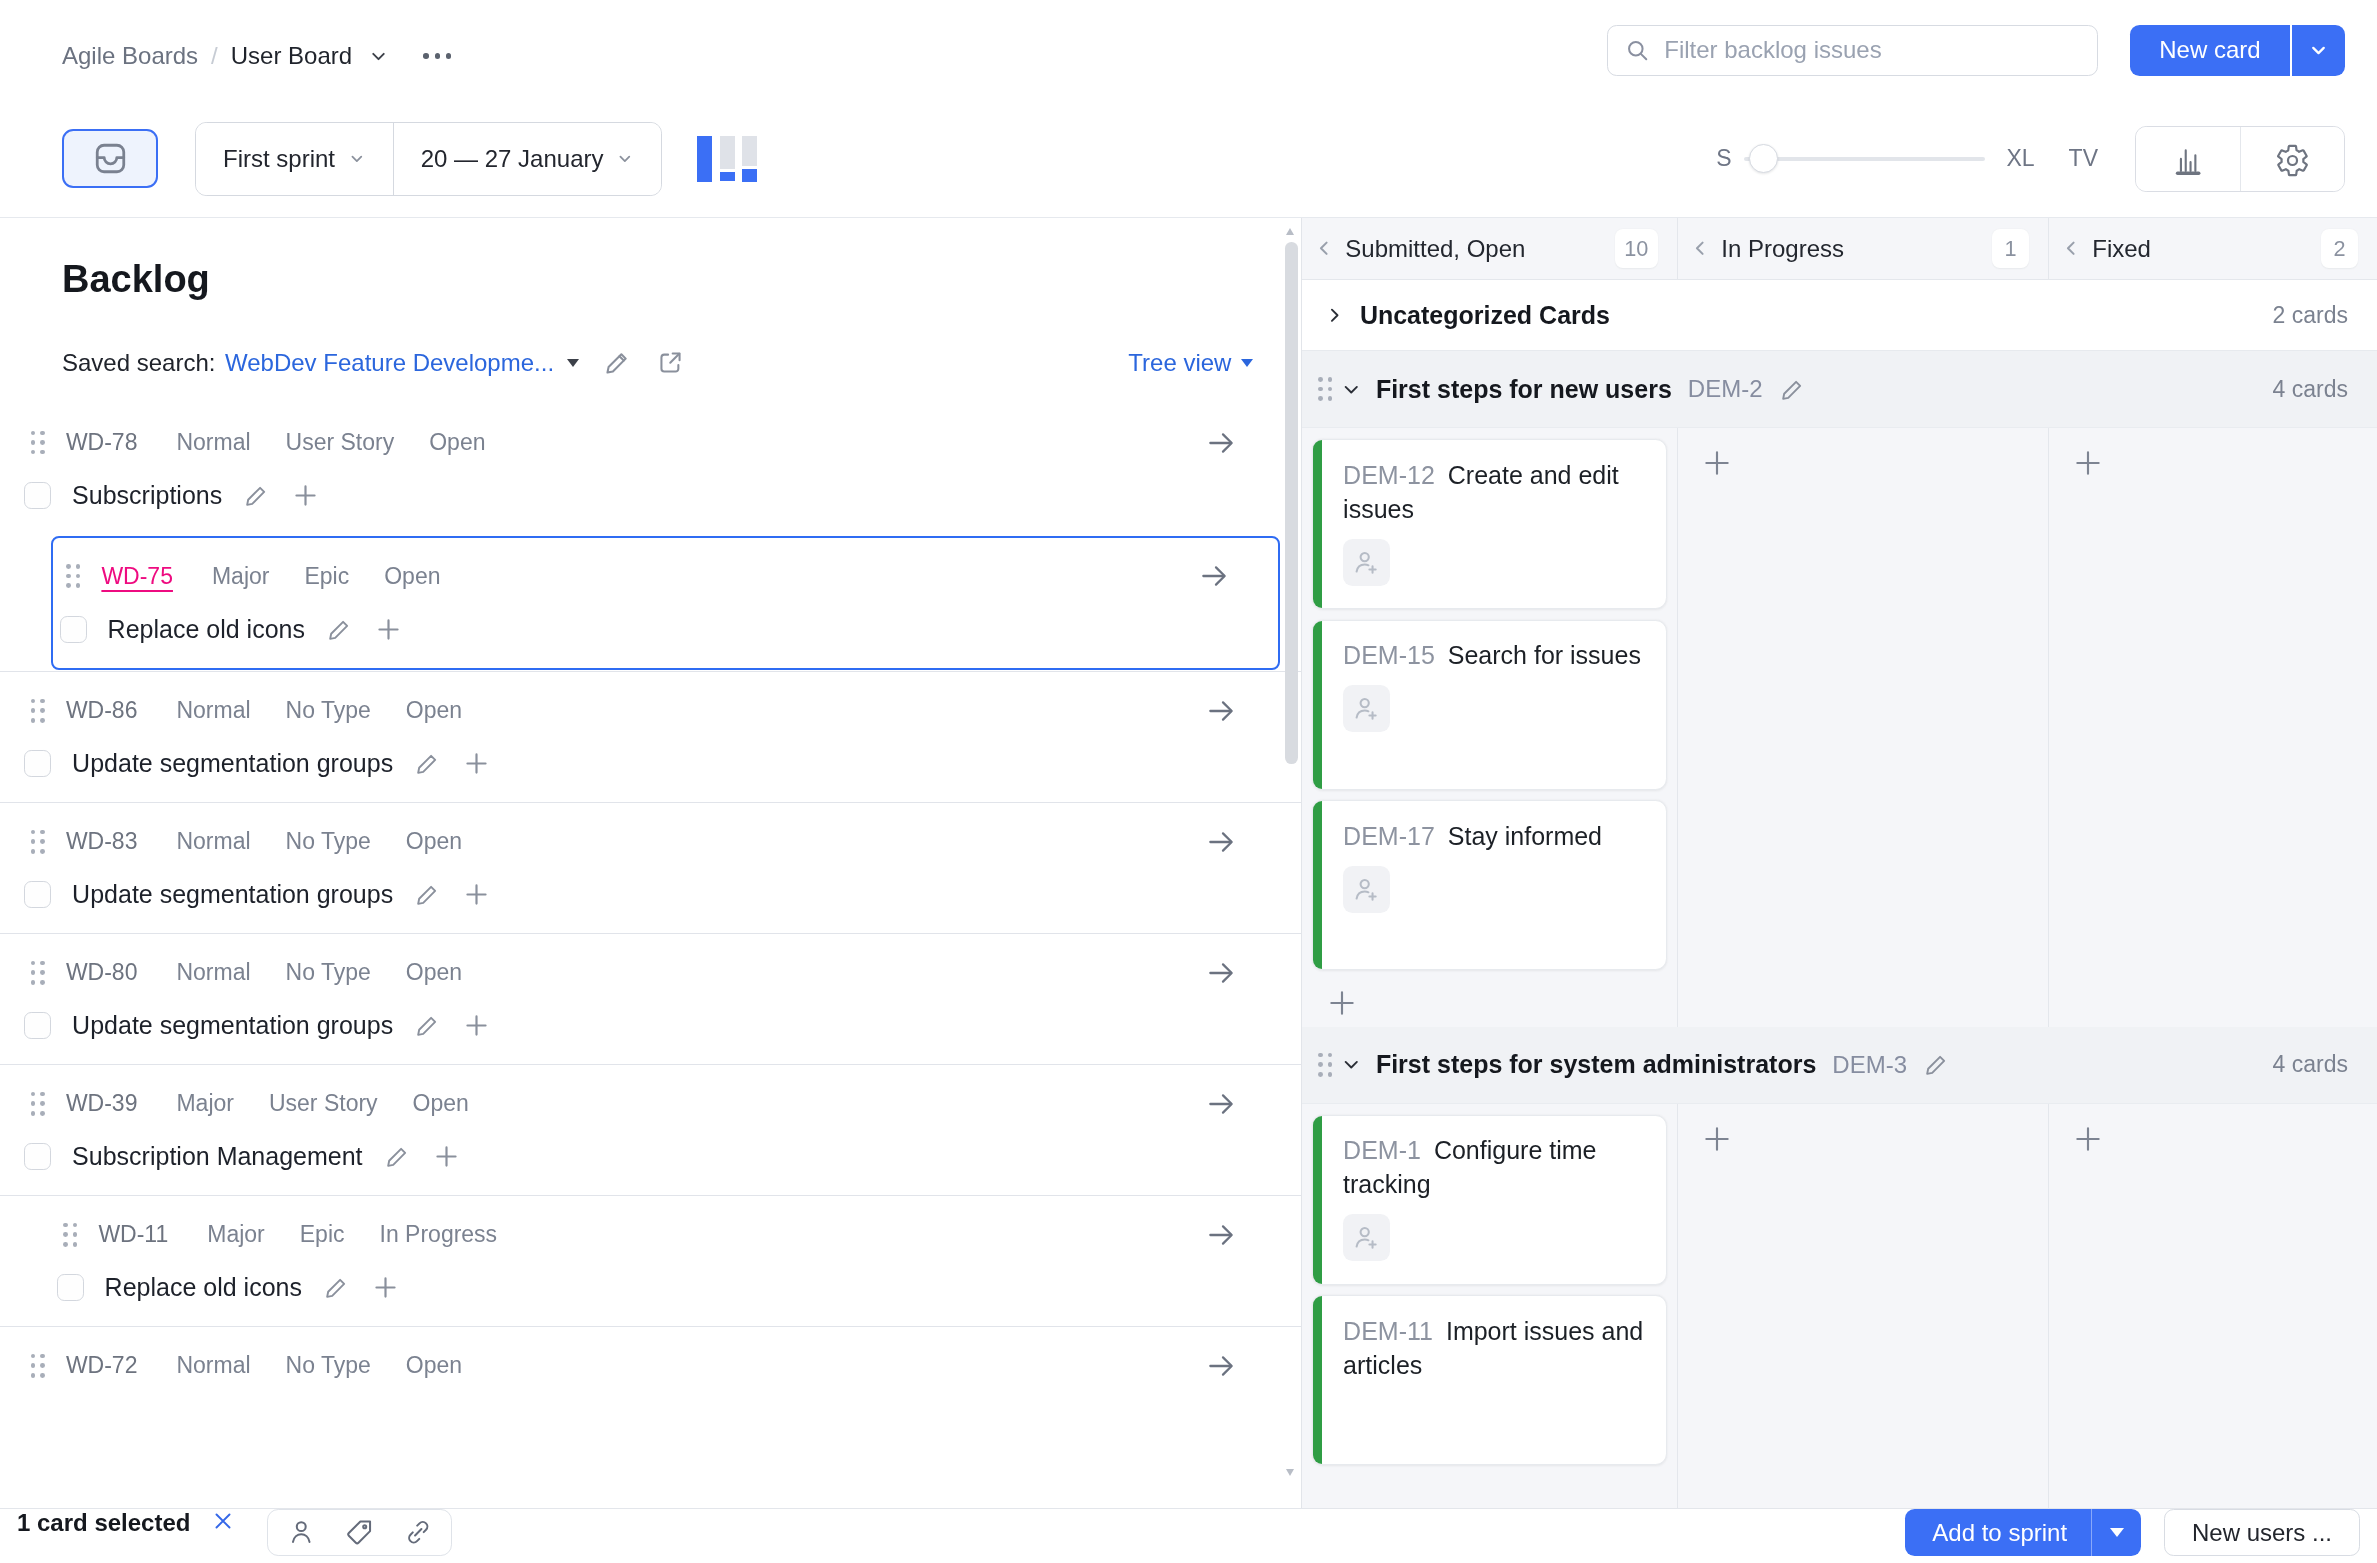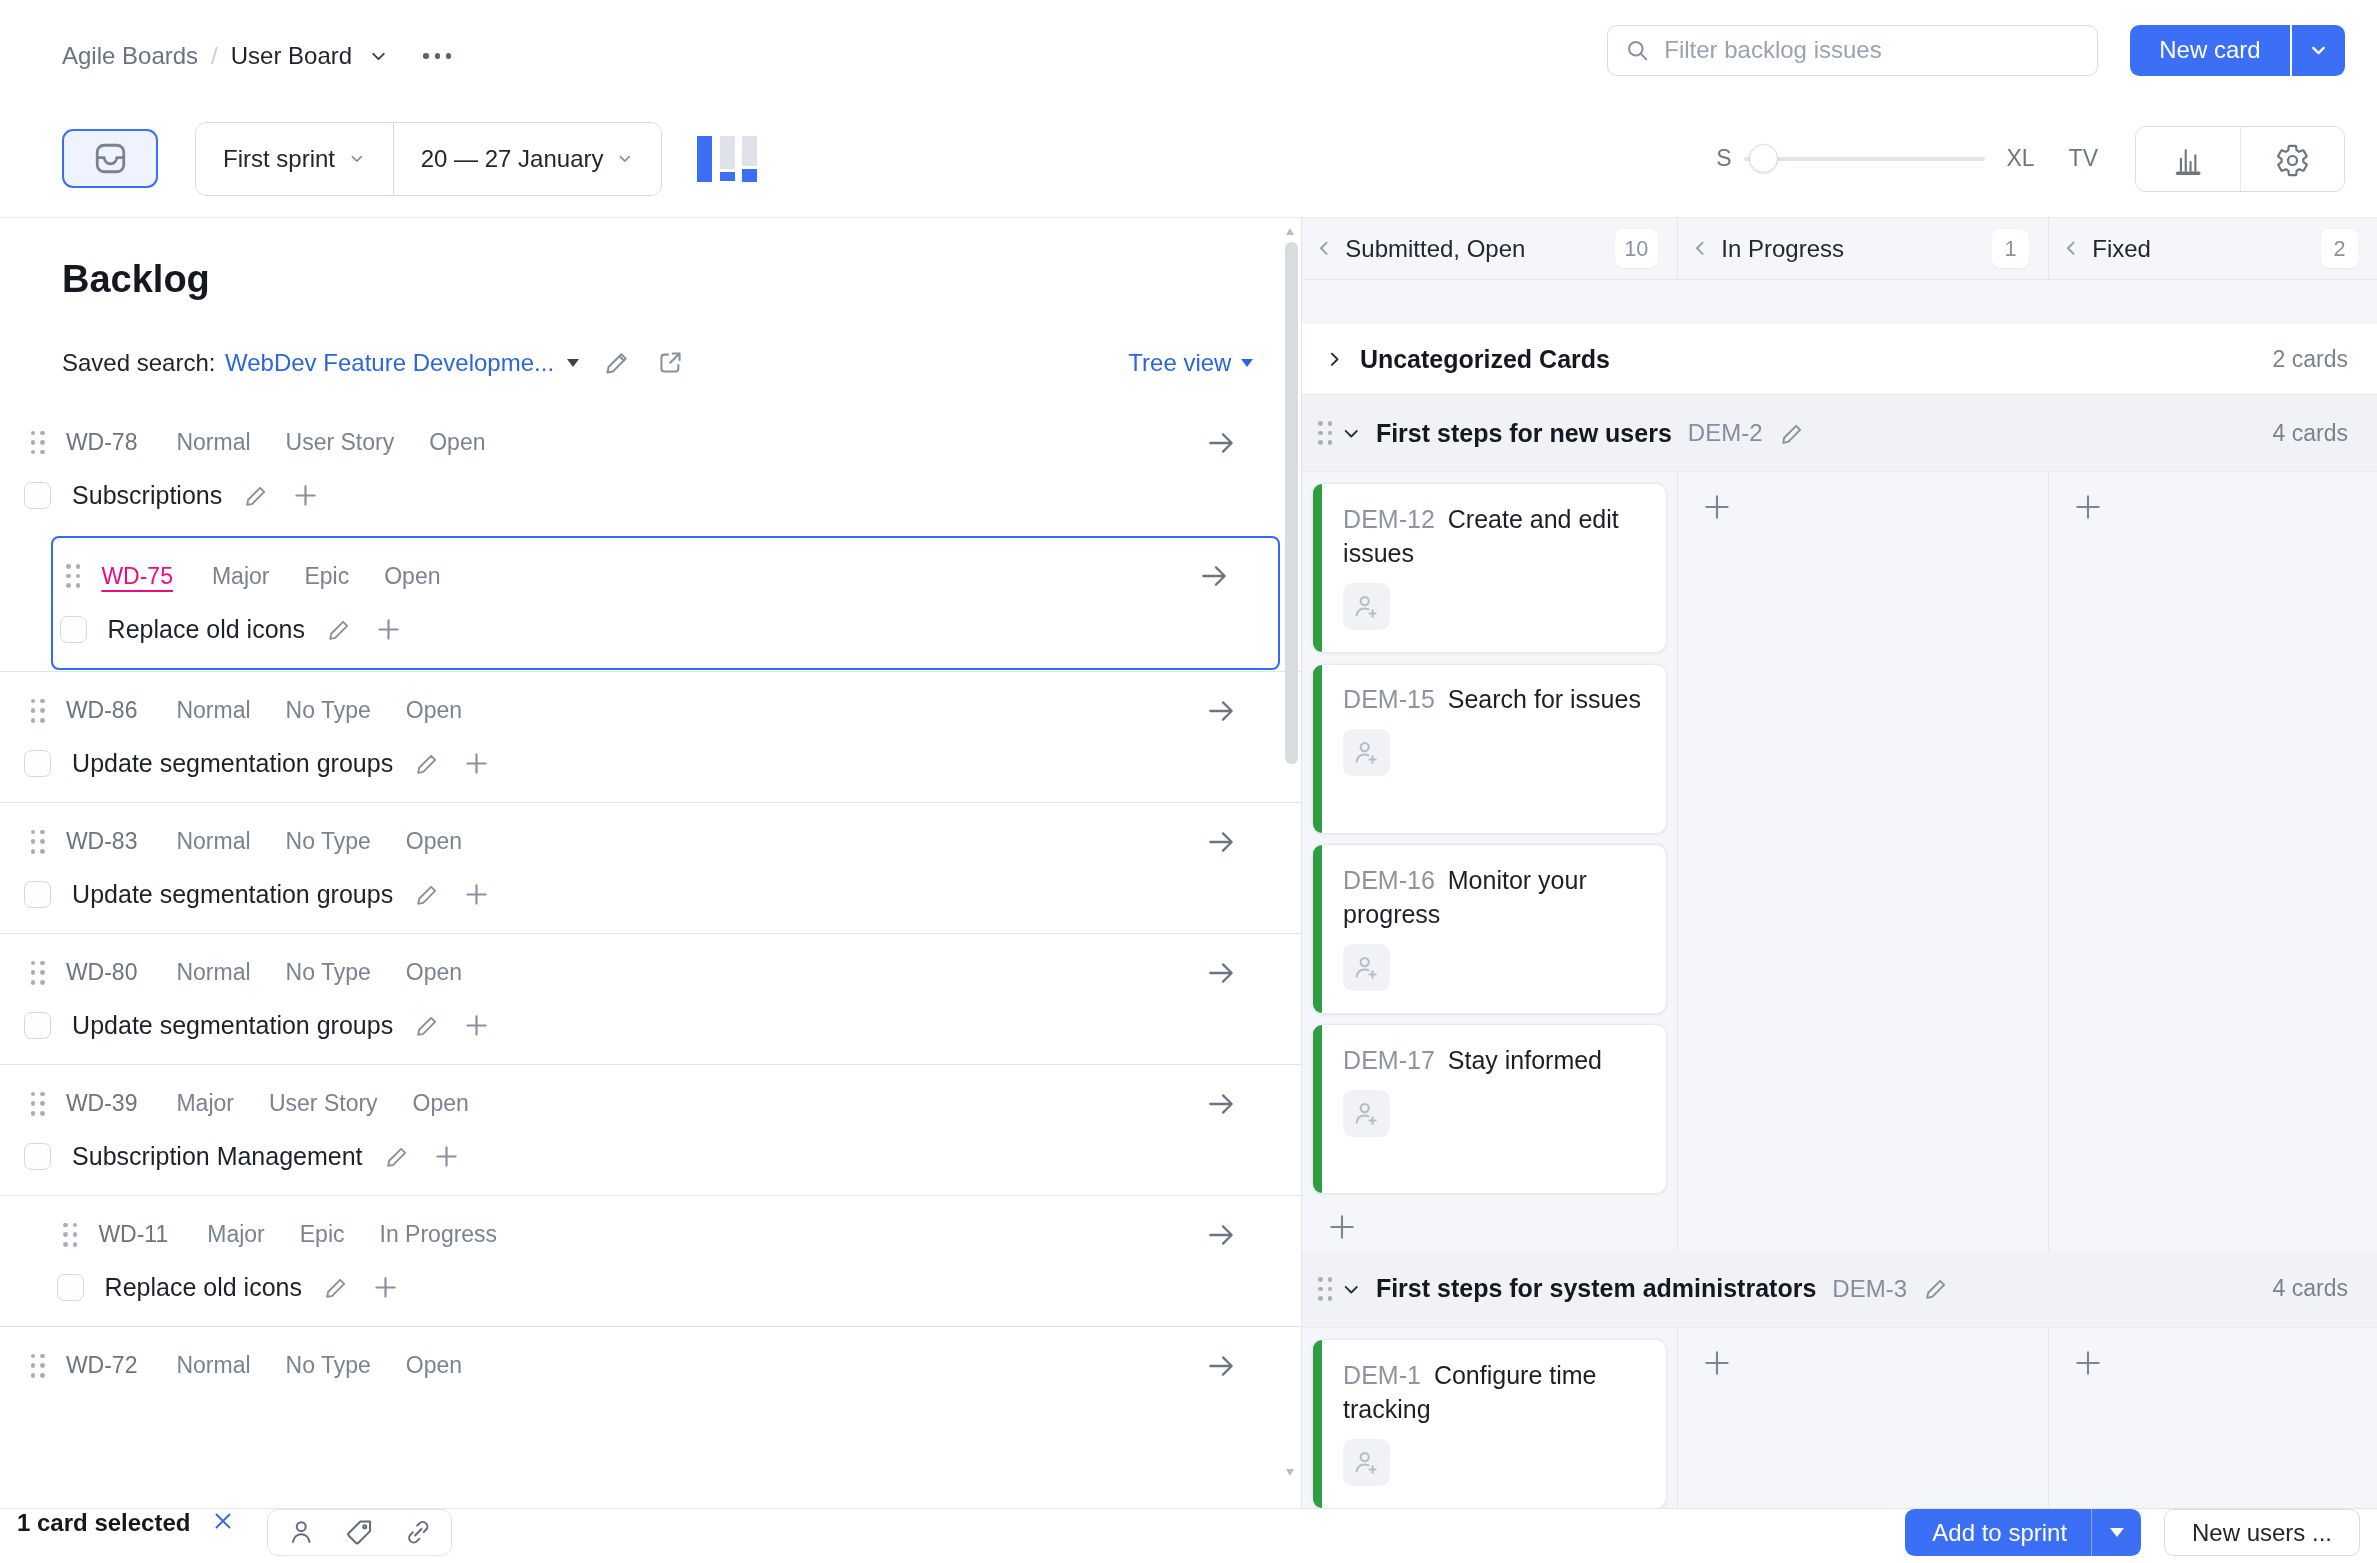--- a/index.html
+++ b/index.html
@@ -78,21 +78,21 @@
   .bl-sum .cbx { width:27px; height:27px; border:1.6px solid #d3d7de; border-radius:7.2px; background:#fefefe; flex:0 0 27px; cursor:pointer; margin-left:-6.4px; }
   .bl-sum .txt { font-size:25px; color:#1d212a; }
   .bl-sum .icn { cursor:pointer; }
 
   .vscroll { position:absolute; top:9.6px; right:3.2px; width:13px; height:calc(100% - 19px); }
   .vscroll .thumb { position:absolute; top:14.4px; left:0; width:13px; height:522px; background:#d8dbe0; border-radius:6.4px; }
   .tri-up { position:absolute; top:0; left:1.6px; width:0; height:0; border-left:4.8px solid transparent; border-right:4.8px solid transparent; border-bottom:7.2px solid #b8bdc6; }
   .tri-dn { position:absolute; bottom:22.5px; left:1.6px; width:0; height:0; border-left:4.8px solid transparent; border-right:4.8px solid transparent; border-top:7.2px solid #b8bdc6; }
 
   
-  .board { flex:1 1 auto; display:flex; flex-direction:column; background:#f5f6f9; min-width:0;gap:44px; }
+  .board { flex:1 1 auto; display:flex; flex-direction:column; background:#f5f6f9; min-width:0; }
   .col-heads { height:62px; flex:0 0 62px; display:grid; grid-template-columns:375px 371px 1fr; background:#f5f6f9; border-bottom:0.8px solid #e4e7ec; }
   .col-head { display:flex; align-items:center; padding:0 19px 0 11.2px; min-width:0; }
   .col-head + .col-head { border-left:0.8px solid #e4e7ec; }
   .col-head .nm { font-size:24px; color:#23272f; margin-left:9.6px; white-space:nowrap; overflow:hidden; }
   .badge { margin-left:auto; min-width:37px; height:39px; background:#fff; border-radius:8px; display:flex; align-items:center; justify-content:center; padding:0 9.6px; font-size:21.7px; color:#8b92a0; box-shadow:0 0.8px 1.6px rgba(24,28,36,.06); }
 
   .board-body { flex:1 1 auto; position:relative; overflow:hidden; }
   .vline { position:absolute; top:0; bottom:0; width:0.8px; background:#e4e7ec; }
   .vline.v1 { left:375px; } .vline.v2 { left:746px; }
   .uncat { position:relative; height:71px; background:#fff; border-bottom:0.8px solid #e7eaee; display:flex; align-items:center; padding:0 29px 0 21px; }
@@ -616,30 +616,20 @@
               <div class="avatar-chip">
                   <svg class="ic" width="29" height="29" viewBox="0 0 24 24" stroke="#b6bcc6" stroke-width="1.7">
                     <circle cx="10.5" cy="7.5" r="3.4"></circle>
                     <path d="M3.8 19.5c.6-3.7 3.2-5.9 6.7-5.9 1.1 0 2.2.2 3.1.7"></path>
                     <path d="M17 15.2v5.2M14.4 17.8h5.2"></path>
                   </svg>
                 </div>
             </div>
             <div class="card">
               <div class="line"><span class="cid">DEM-15</span><span class="ctt">Search for issues</span></div>
-              <div class="avatar-chip">
-                  <svg class="ic" width="29" height="29" viewBox="0 0 24 24" stroke="#b6bcc6" stroke-width="1.7">
-                    <circle cx="10.5" cy="7.5" r="3.4"></circle>
-                    <path d="M3.8 19.5c.6-3.7 3.2-5.9 6.7-5.9 1.1 0 2.2.2 3.1.7"></path>
-                    <path d="M17 15.2v5.2M14.4 17.8h5.2"></path>
-                  </svg>
-                </div>
-            </div>
-            <div class="card">
-              <div class="line"><span class="cid">DEM-16</span><span class="ctt">Monitor your progress</span></div>
               <div class="avatar-chip">
                   <svg class="ic" width="29" height="29" viewBox="0 0 24 24" stroke="#b6bcc6" stroke-width="1.7">
                     <circle cx="10.5" cy="7.5" r="3.4"></circle>
                     <path d="M3.8 19.5c.6-3.7 3.2-5.9 6.7-5.9 1.1 0 2.2.2 3.1.7"></path>
                     <path d="M17 15.2v5.2M14.4 17.8h5.2"></path>
                   </svg>
                 </div>
             </div>
             <div class="card">
               <div class="line"><span class="cid">DEM-17</span><span class="ctt">Stay informed</span></div>

